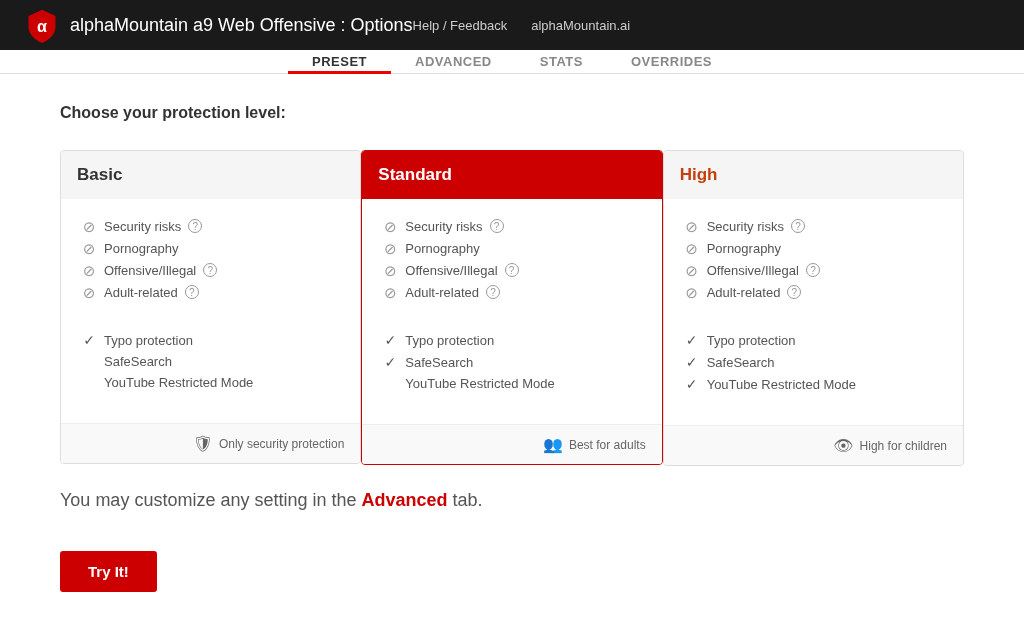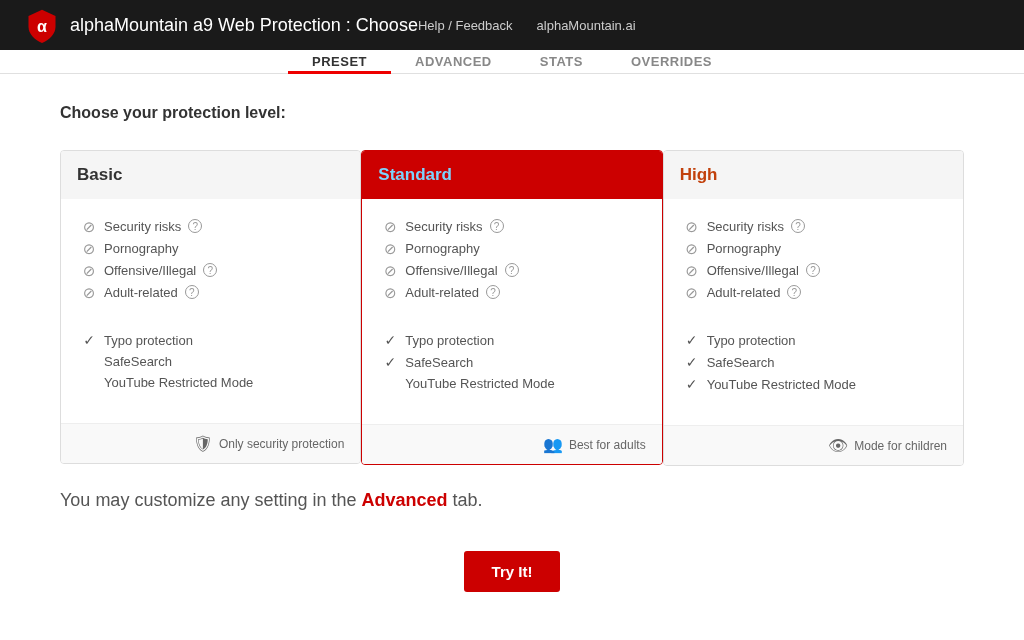--- a/index.html
+++ b/index.html
@@ -102,21 +102,21 @@
       padding: 14px 16px;
       font-size: 17px;
       font-weight: bold;
     }
     .card-header.basic-header {
       background: #f5f5f5;
       color: #333;
     }
     .card-header.standard-header {
       background: #cc0000;
-      color: #7dd3fc;
+      color: #ffffff;
     }
     .card-header.high-header {
       background: #f5f5f5;
       color: #c2410c;
     }
 
     .card-body {
       padding: 16px 20px;
     }
 
@@ -193,21 +193,21 @@
     }
     .bottom-note .advanced-link {
       color: #cc0000;
       font-weight: bold;
       cursor: pointer;
     }
 
     
     .try-it-container {
       display: flex;
-      justify-content: center;
+      justify-content: flex-start;
       margin-top: 40px;
     }
     .try-it-btn {
       background: #cc0000;
       color: #fff;
       border: none;
       padding: 12px 28px;
       font-size: 15px;
       font-weight: bold;
       cursor: pointer;
@@ -220,21 +220,21 @@
   </style>
 </head>
 <body>
 
 <header class="header">
   <div class="header-logo">
     <svg class="logo-shield" viewBox="0 0 40 40" xmlns="http://www.w3.org/2000/svg">
       <path d="M20 3 L35 10 L35 22 C35 30 28 37 20 40 C12 37 5 30 5 22 L5 10 Z" fill="#cc0000"></path>
       <text x="20" y="28" text-anchor="middle" font-size="18" font-weight="bold" fill="white" font-family="Arial">α</text>
     </svg>
-    <span class="header-title">alphaMountain a9 Web Protection : Choose</span>
+    <span class="header-title">alphaMountain a9 Web Offensive : Options</span>
   </div>
   <div class="header-links">
     <span class="header-link">Help / Feedback</span>
     <span class="header-link">alphaMountain.ai</span>
   </div>
 </header>
 
 <nav class="nav-tabs">
   <div class="nav-tab active">PRESET</div>
   <div class="nav-tab">ADVANCED</div>
@@ -377,21 +377,21 @@
             <span>SafeSearch</span>
           </div>
           <div class="feature-item checked">
             <span class="icon-block icon-check">✓</span>
             <span>YouTube Restricted Mode</span>
           </div>
         </div>
       </div>
       <div class="card-footer">
         <span class="footer-icon">👁</span>
-        <span>Mode for children</span>
+        <span>High for children</span>
       </div>
     </div>
 
   </div>
 
   <p class="bottom-note">
     <span>You may customize any setting in the </span><span class="advanced-link">Advanced</span><span> tab.</span>
   </p>
 
   <div class="try-it-container">

